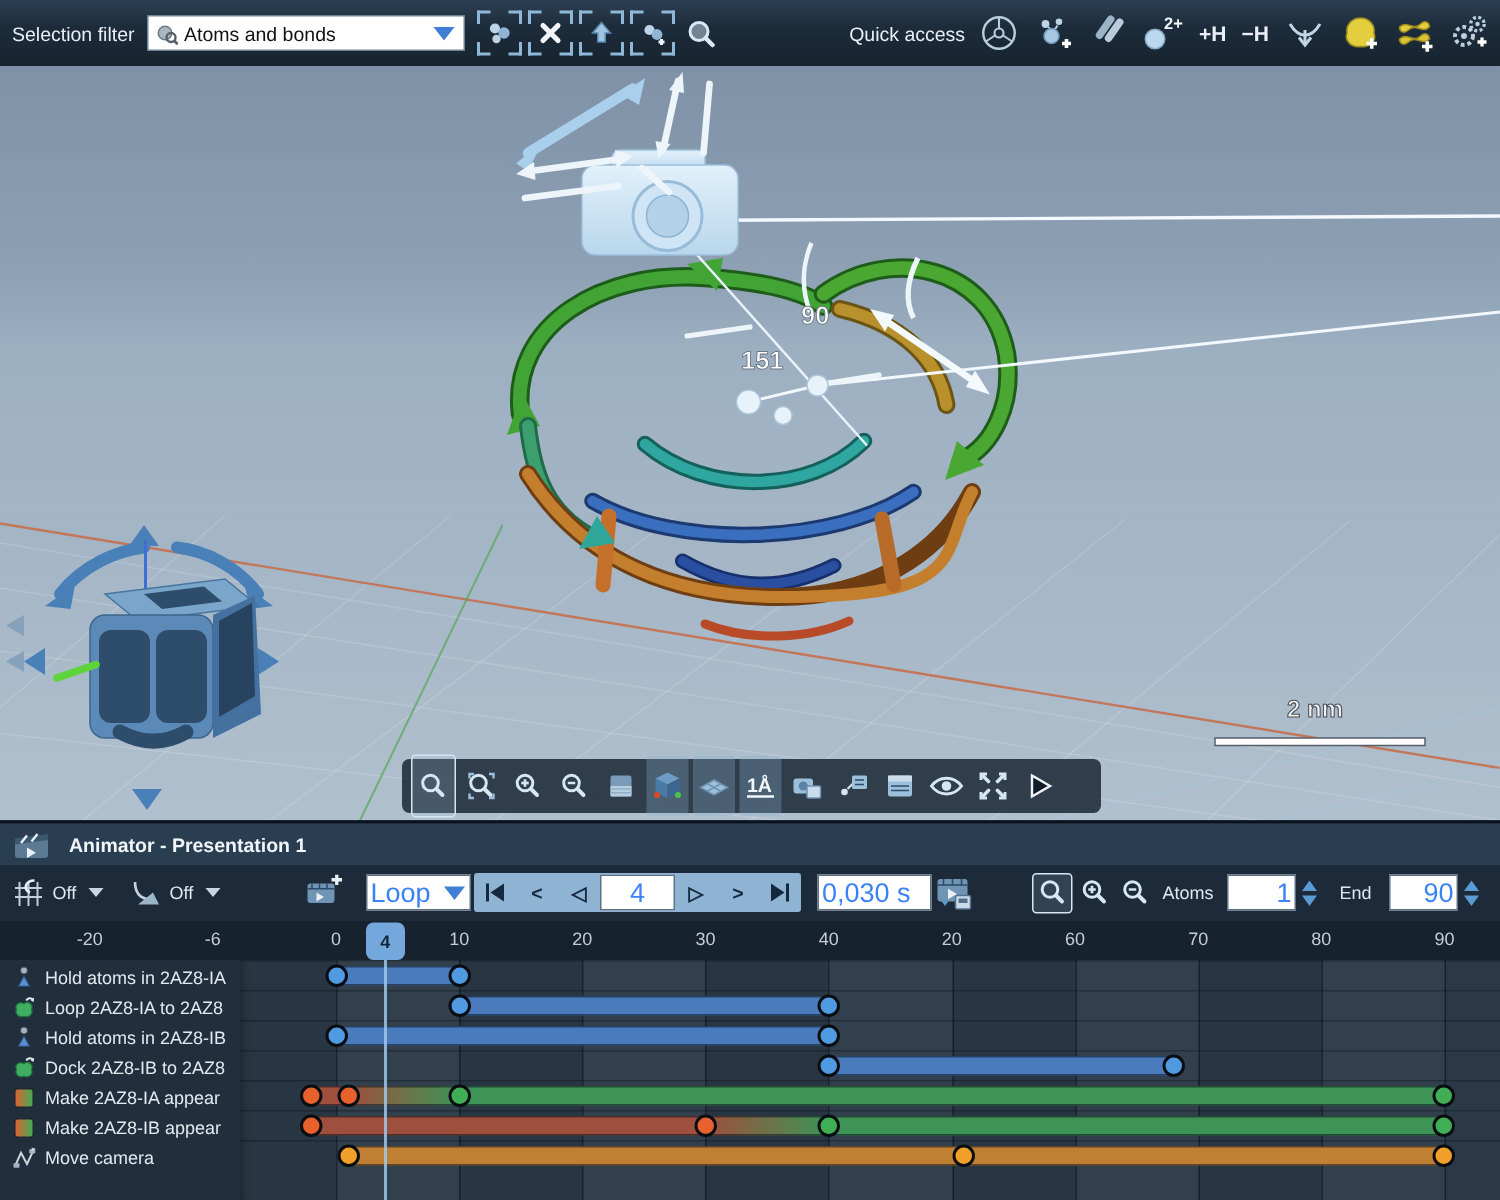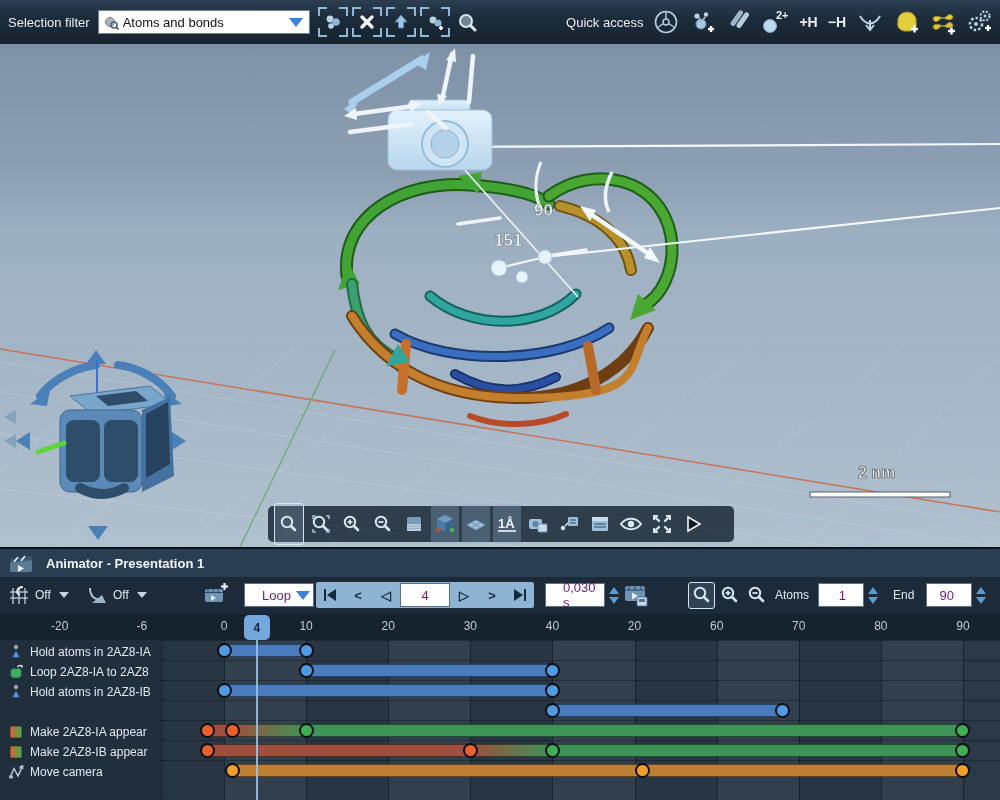--- a/index.html
+++ b/index.html
@@ -44,22 +44,22 @@
     border-top:2px solid #0a131c;}
   #anim-title{position:absolute;left:0;top:0;width:1000px;height:28px;background:#2a3e52;
     display:flex;align-items:center;border-bottom:1px solid #14202c;}
   #anim-title .t{font-size:13px;font-weight:bold;color:#f2f6fa;margin-left:10px;}
   #anim-title .ic{margin-left:8px;display:flex;}
   #anim-controls{position:absolute;left:0;top:28px;width:1000px;height:37px;background:#1c2a39;}
   .ac{position:absolute;display:flex;align-items:center;height:26px;top:5px;font-size:12px;color:#dfe7ee;}
   .off-dd{gap:5px;cursor:pointer;}
   .caret{width:0;height:0;border-left:5px solid transparent;border-right:5px solid transparent;
     border-top:6px solid #c9d6e2;margin-left:3px;}
-  .wfield{background:#fff;color:#701a75;font-size:13px;display:flex;align-items:center;
-    height:24px;box-sizing:border-box;border:1px solid #5c7284;padding:0 17px;}
+  .wfield{background:#fff;color:#3b82f6;font-size:18px;display:flex;align-items:center;
+    height:24px;box-sizing:border-box;border:1px solid #5c7284;padding:0 2px;}
   #loop-dd{left:244px;width:70px;}
   #loop-dd .wfield{width:70px;justify-content:space-between;padding-right:3px;}
   .btn-group{background:#8fb3d2;border-radius:2px;display:flex;align-items:center;height:26px;}
   .pb{width:28px;height:26px;display:flex;align-items:center;justify-content:center;cursor:pointer;
       color:#14293e;font-weight:bold;font-size:13px;gap:1px;}
   .tri{width:0;height:0;border-top:6px solid transparent;border-bottom:6px solid transparent;}
   .tri.r{border-left:9px solid #14293e;} .tri.l{border-right:9px solid #14293e;}
   .vbar{width:2px;height:12px;background:#14293e;}
   .spin{display:flex;flex-direction:column;justify-content:center;gap:3px;margin-left:4px;cursor:pointer;}
   .spin .up{width:0;height:0;border-left:5px solid transparent;border-right:5px solid transparent;border-bottom:7px solid #5b9bd4;}
@@ -581,21 +581,21 @@
             </div>
         <div class="pb">▷</div>
         <div class="pb">&gt;</div>
         <div class="pb">
               <span class="tri r"></span>
               <span class="vbar"></span>
             </div>
       </div>
     </div>
     <div class="ac" style="left:545px">
-      <div class="wfield" style="width:60px">
+      <div class="wfield" style="width:76px">
         <span>0,030 s</span>
           </div>
       <div class="spin">
             <span class="up"></span>
             <span class="dn"></span>
           </div>
     </div>
     <div class="ac" style="left:622px">
       <span style="display:flex">
             <svg width="28" height="24" viewBox="0 0 28 24">
@@ -759,20 +759,30 @@
           </div>
           <div class="trk-label" style="top: 42px;">
             <span class="ti">
               <svg width="16" height="16" viewBox="0 0 16 16">
                 <circle cx="8" cy="3" r="2.3" fill="#a8b4c0" stroke="#404850" stroke-width=".7"></circle>
                 <path d="M8 6.5 L11.8 13.5 L4.2 13.5 Z" fill="#5b8fd4" stroke="#2a4a74" stroke-width=".8"></path>
               </svg>
             </span>
                <span class="tx">Hold atoms in 2AZ8-IB</span>
           </div>
+          <div class="trk-label" style="top: 62px;">
+            <span class="ti">
+              <svg width="16" height="16" viewBox="0 0 16 16">
+                <path d="M3 9 C1.5 6 4.5 3.5 8 5 C11.5 3 14.5 6 13 9 C14.5 12 11 15 8 13.5 C5 15 1.5 12 3 9 Z" fill="#3fae62" stroke="#1d6e38" stroke-width=".8"></path>
+                <path d="M9.5 3 C10.5 1 13 1 14 2.6" fill="none" stroke="#e4ecf2" stroke-width="1.3"></path>
+                <polygon points="14.8,1.2 14.4,4 12.4,2.8" fill="#e4ecf2"></polygon>
+              </svg>
+            </span>
+               <span class="tx">Dock 2AZ8-IB to 2AZ8</span>
+          </div>
           <div class="trk-label" style="top: 82px;">
             <span class="ti">
               <svg width="16" height="16" viewBox="0 0 16 16">
                 <defs>
                   <linearGradient id="apg" x1="0" y1="0" x2="1" y2="0">
                     <stop offset="0" stop-color="#e06030"></stop>
                     <stop offset="1" stop-color="#3fae54"></stop>
                   </linearGradient>
                 </defs>
                 <rect x="2" y="2" width="12" height="12" rx="1.5" fill="url(#apg)" stroke="#20262c" stroke-width=".7"></rect>

